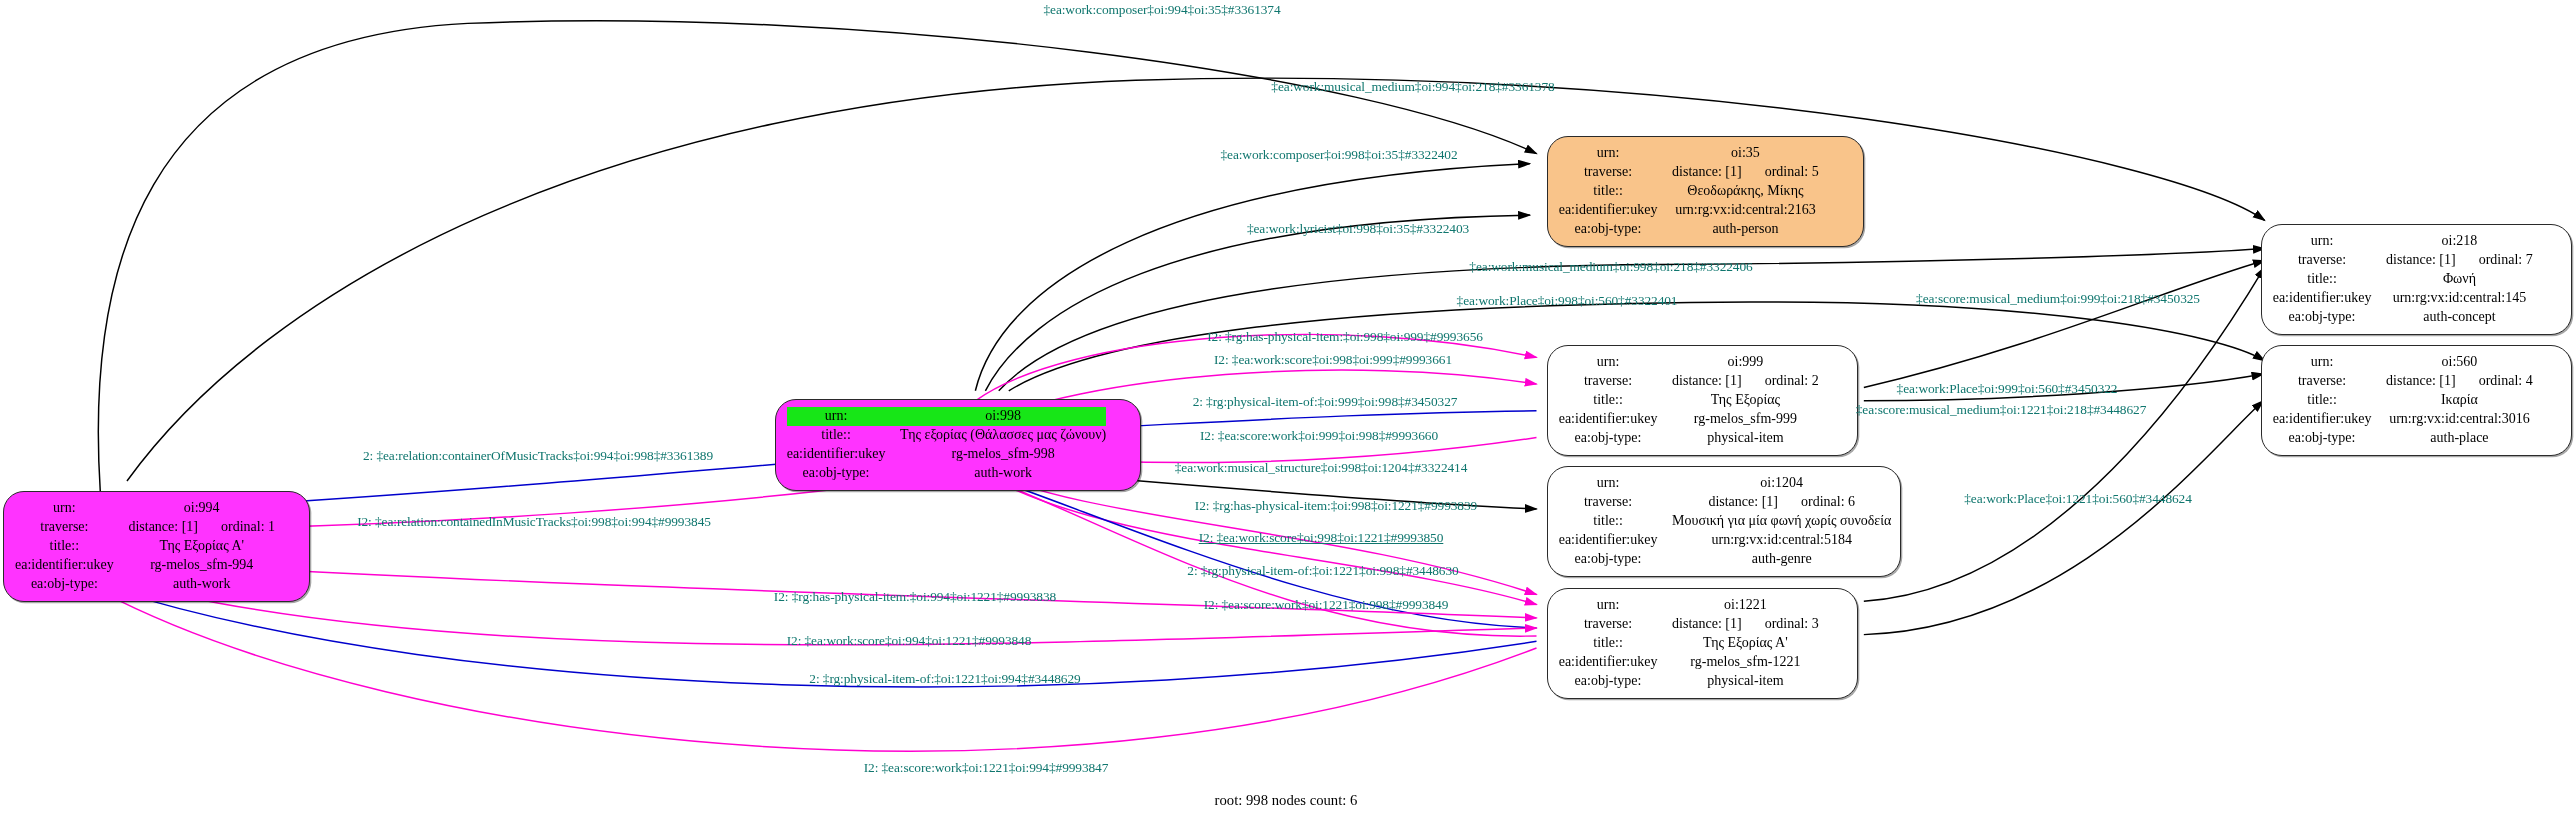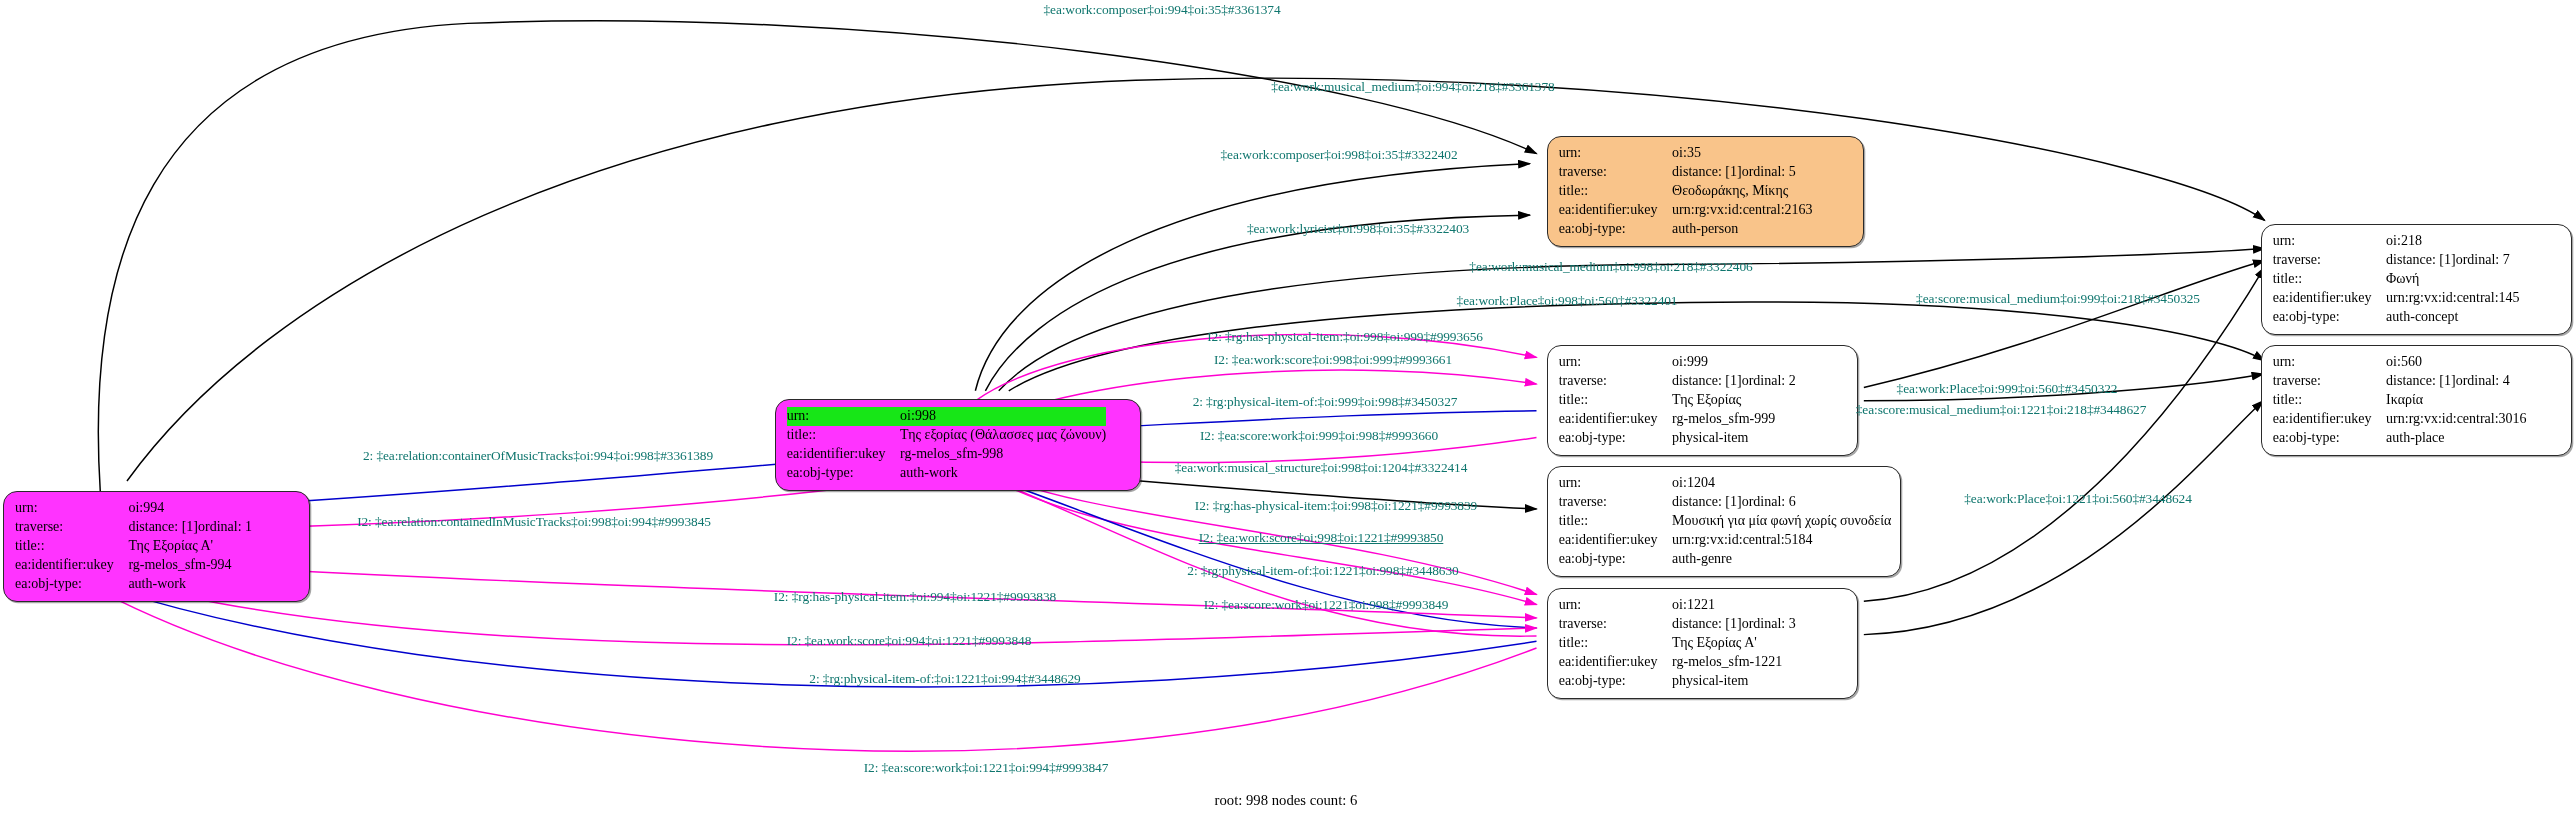--- a/index.html
+++ b/index.html
@@ -13,39 +13,40 @@
   }
   svg#edges{
     position:absolute;
     left:0;top:0;
     width:2576px;height:819px;
     pointer-events:none;
   }
   .node{
     position:absolute;
     border:1.3px solid #2a2a2a;
-    border-radius:14px;
+    border-radius:21px;
     background:#ffffff;
     box-sizing:border-box;
     padding:6.7px 9.4px 6.7px 10.7px;
     box-shadow:1.3px 1.3px 0 rgba(0,0,0,.35);
+    text-align:center;
   }
   .node table{border-collapse:collapse;}
   .node td{
     font-family:"Liberation Serif", serif;
     font-size:14px;
     color:#000;
     padding:1.3px 0;
     white-space:nowrap;
     vertical-align:top;
     line-height:1.18;
   }
   .node td.k{padding-right:14.7px;}
   .node td.v{}
-  .node td.v .ord{}
+  .node td.v .ord{padding-left:23px;}
   .node.work{background:#ff33ff;}
   .node.person{background:#f9c48a;}
   .hl{background:#17e617;}
   .node.root td.k.hl,.node.root td.v.hl{background:#17e617;}
   .elabel{
     position:absolute;
     font-family:"Liberation Serif", serif;
     font-size:13.4px;
     color:#0f766e;
     white-space:nowrap;

